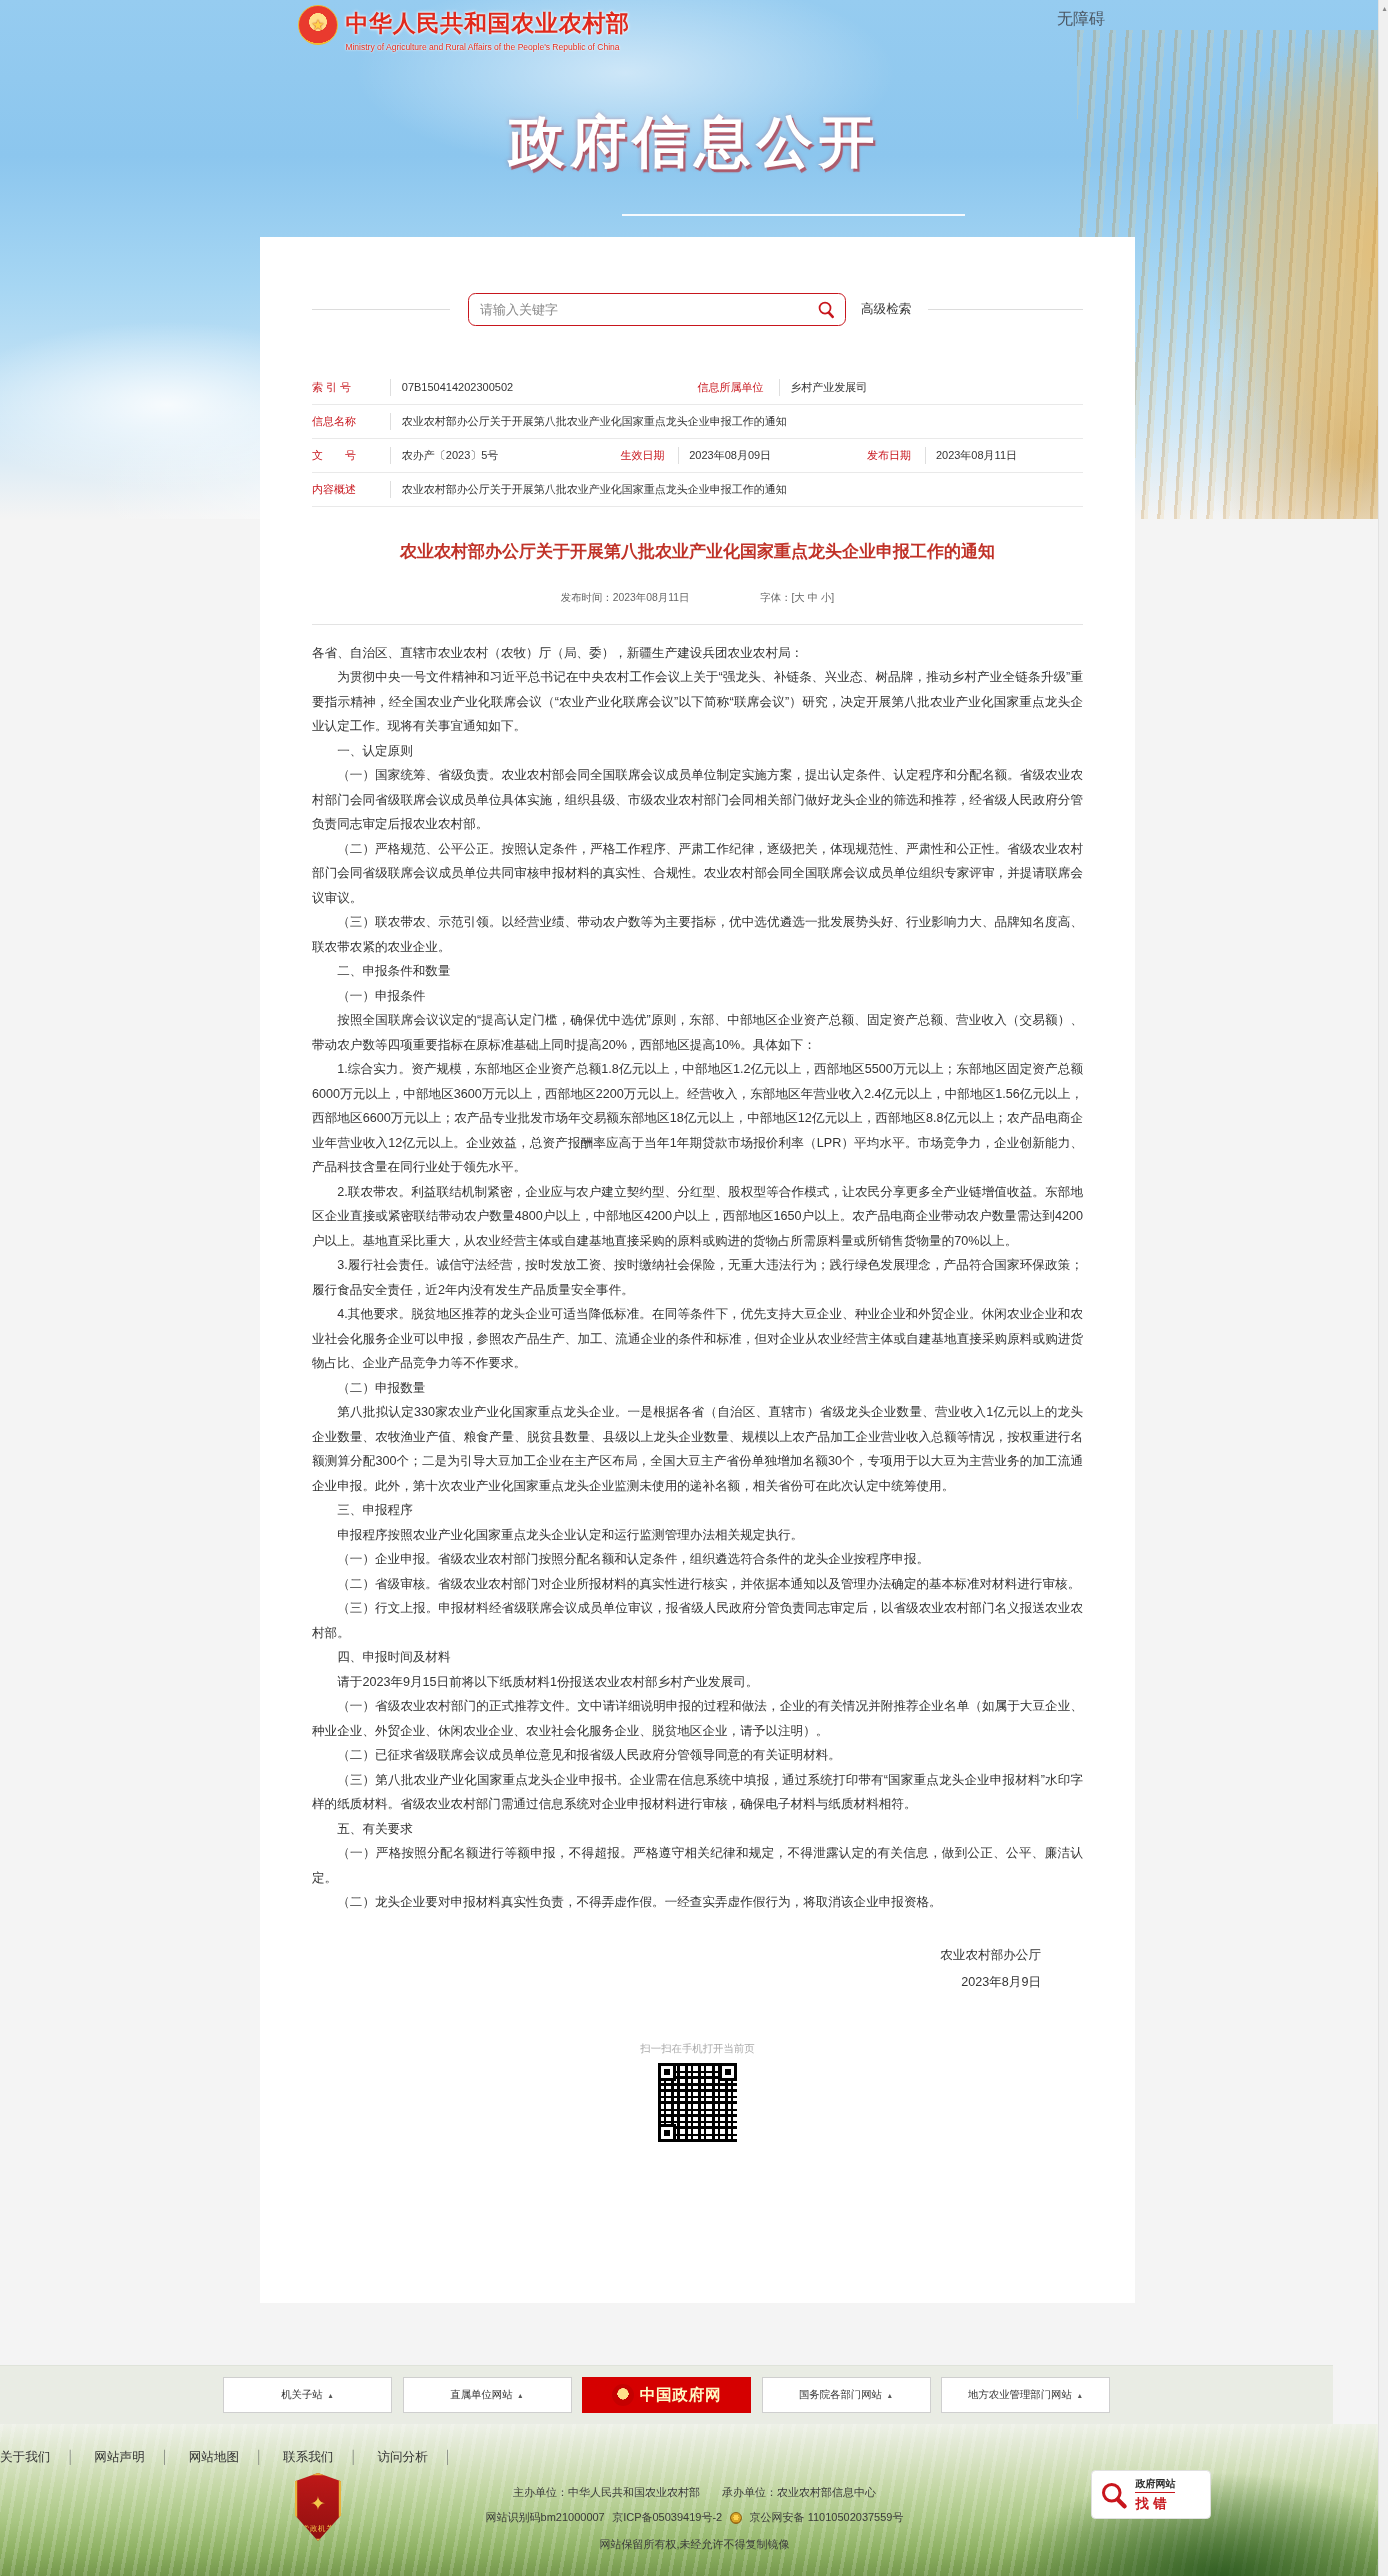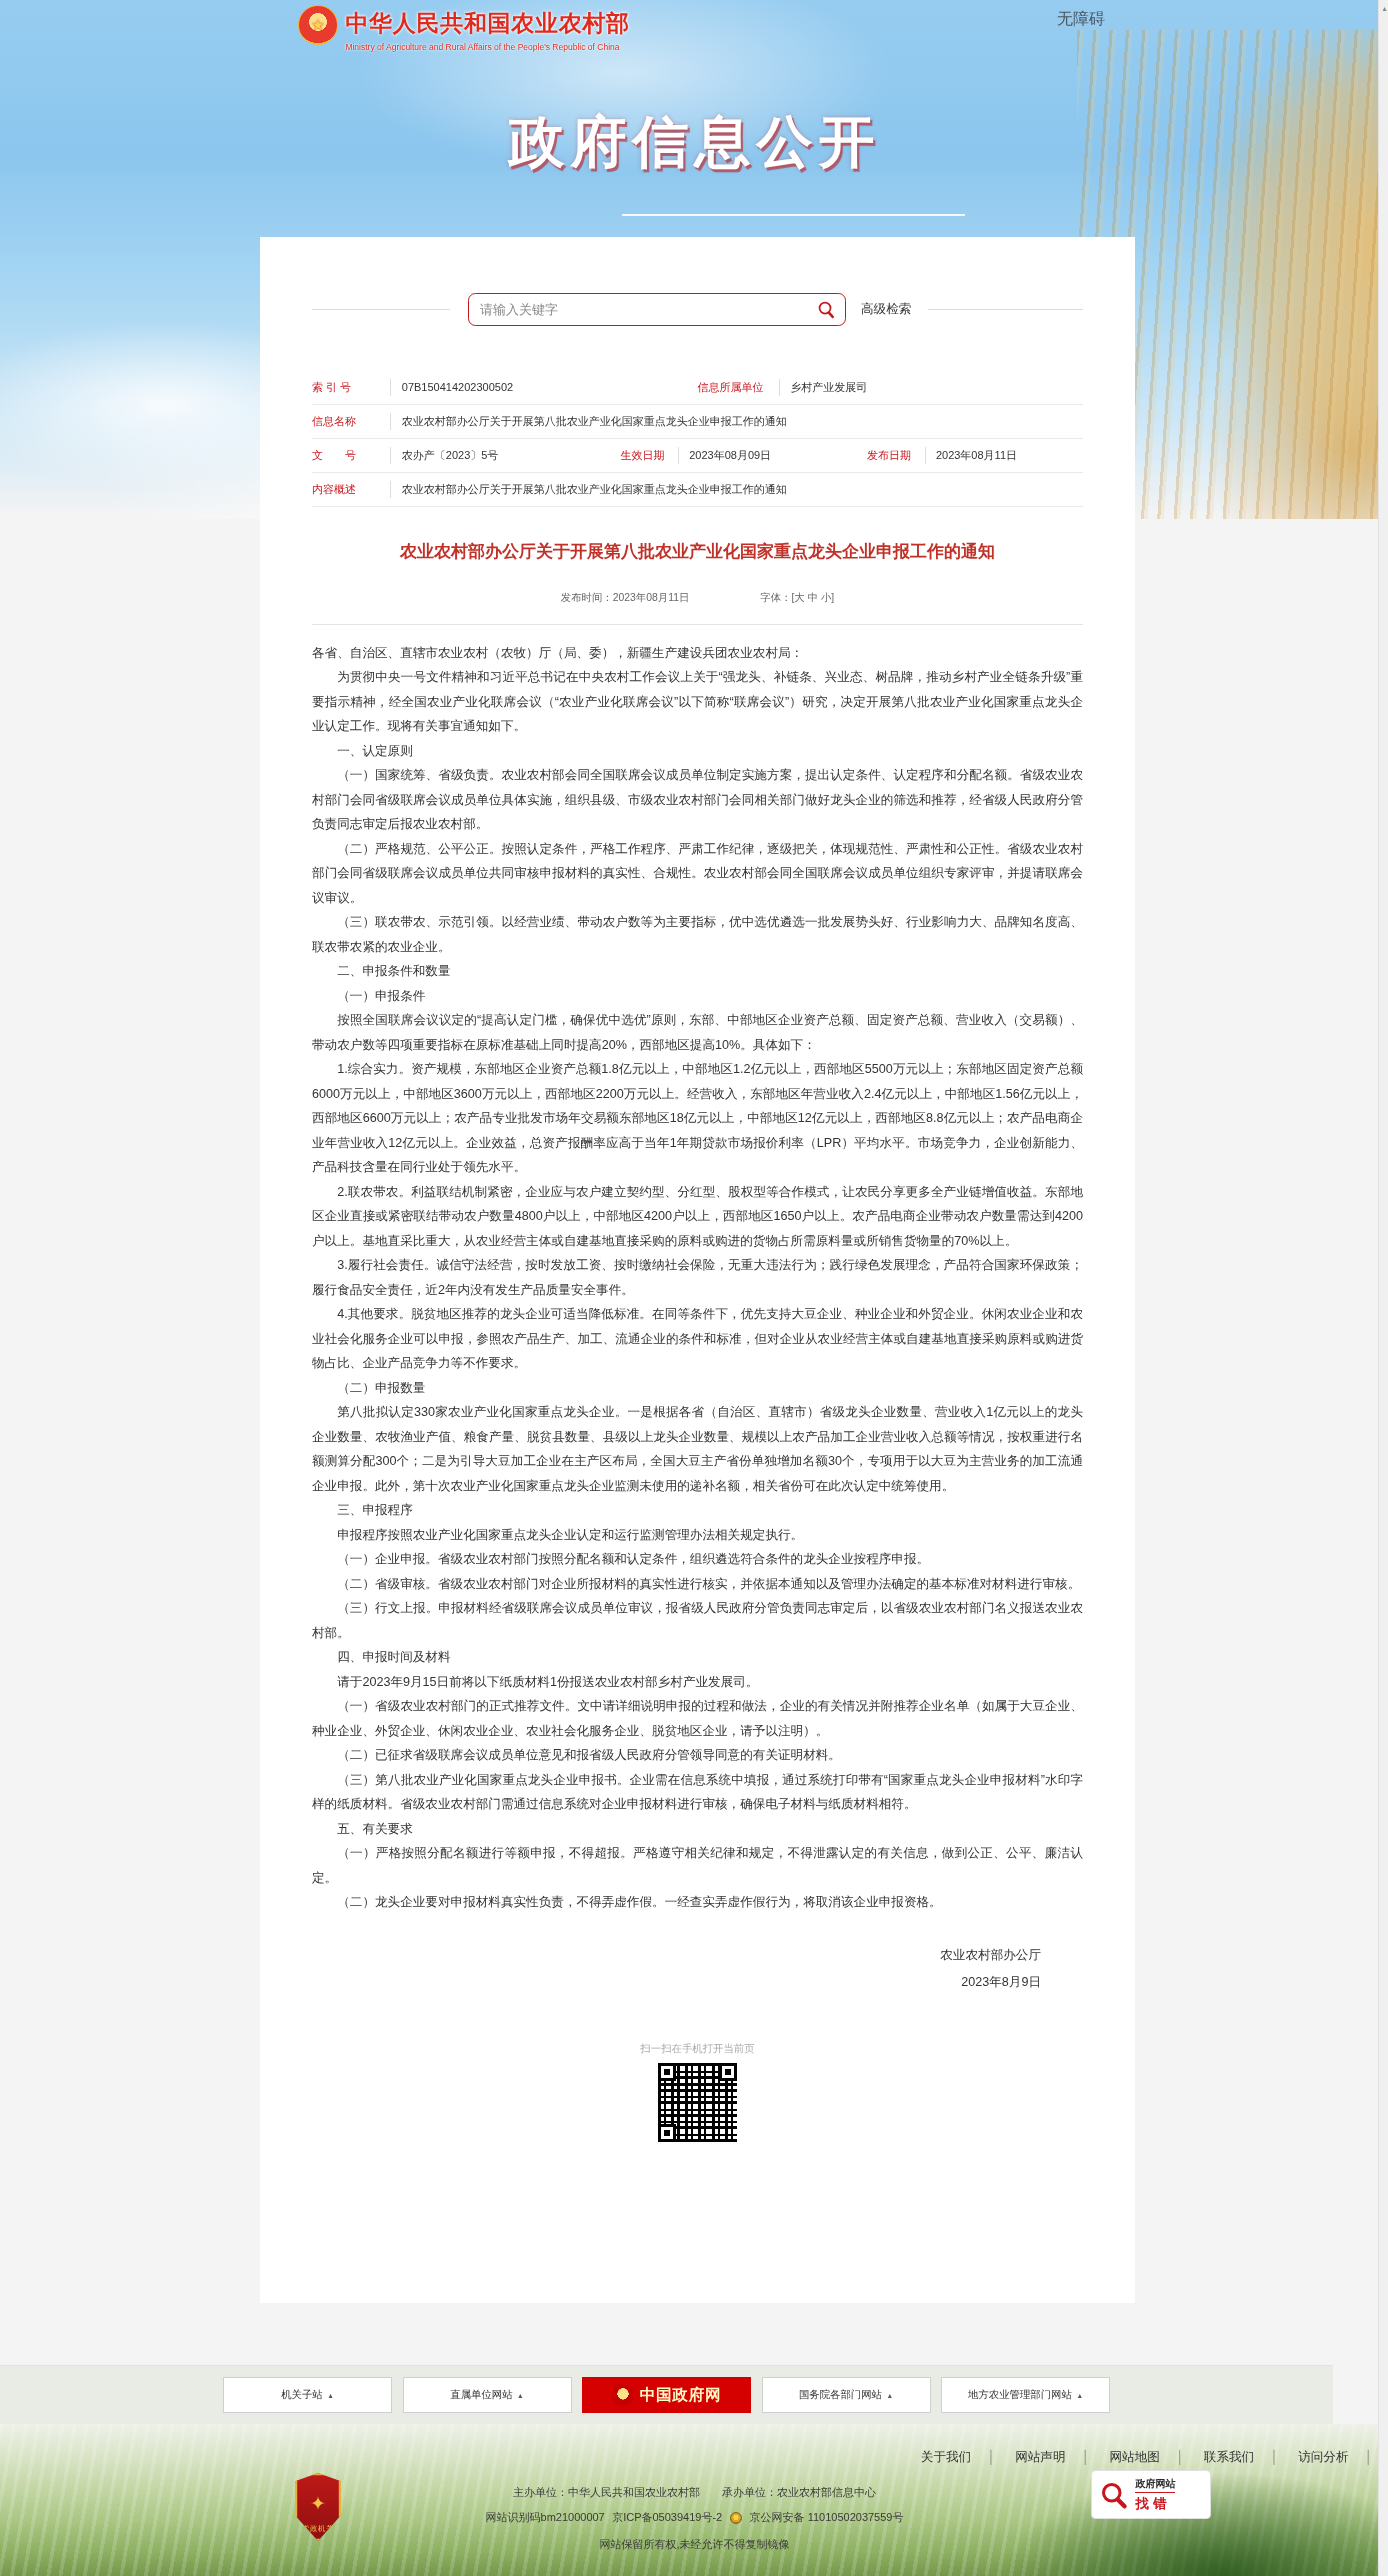--- a/index.html
+++ b/index.html
@@ -93,21 +93,21 @@
   .mini-emblem{display:none;width:22px;height:22px;border-radius:50%;margin-right:6px;
     background:radial-gradient(circle at 50% 45%, #ffe08a 0 34%, #c40000 35% 78%, #f6c02e 79%);}
   .navbox.red .mini-emblem{display:inline-block;}
 
   
   .footer-photo{position:absolute;left:0;top:2424px;width:1389px;height:152px;overflow:hidden;
     background:
       radial-gradient(ellipse 312px 148px at 88% 100%, rgba(38,84,28,.85), rgba(38,84,28,0) 70%),
       repeating-linear-gradient(100deg, rgba(255,255,255,.16) 0 3.7px, rgba(0,0,0,0) 3.7px 12px),
       linear-gradient(180deg,#eef1e8 0%,#dde6cc 18%,#c6d8a8 40%,#a9c683 64%,#8db062 84%,#74974c 100%);}
-  .f-links{margin-top:25px;text-align:right;font-size:12.6px;color:#333;}
+  .f-links{margin-top:25px;text-align:left;font-size:12.6px;color:#333;}
   .f-links span.lnk{cursor:pointer;}
   .f-links span.sep{margin:0 16.3px;color:#8a8f85;}
   .f-org{margin-top:19px;text-align:center;font-size:11px;color:#3a3a3a;}
   .f-code{margin-top:10.4px;text-align:center;font-size:11px;color:#3a3a3a;display:flex;justify-content:center;align-items:center;gap:7.4px;}
   .police-ico{display:inline-block;width:12.6px;height:12.6px;border-radius:50%;
     background:radial-gradient(circle at 50% 45%, #ffd34d 0 35%, #d7a527 36% 65%, #b3791b 66%);border:0.7px solid #8c6212;}
   .f-copy{margin-top:12px;text-align:center;font-size:11px;color:#3a3a3a;}
   .badge-left{position:absolute;left:295px;top:49px;width:46px;height:68px;cursor:pointer;
     clip-path:polygon(50% 0,100% 12%,100% 62%,50% 100%,0 62%,0 12%);
     background:linear-gradient(180deg,#c01818,#8f0f0f);border:0;display:flex;flex-direction:column;

